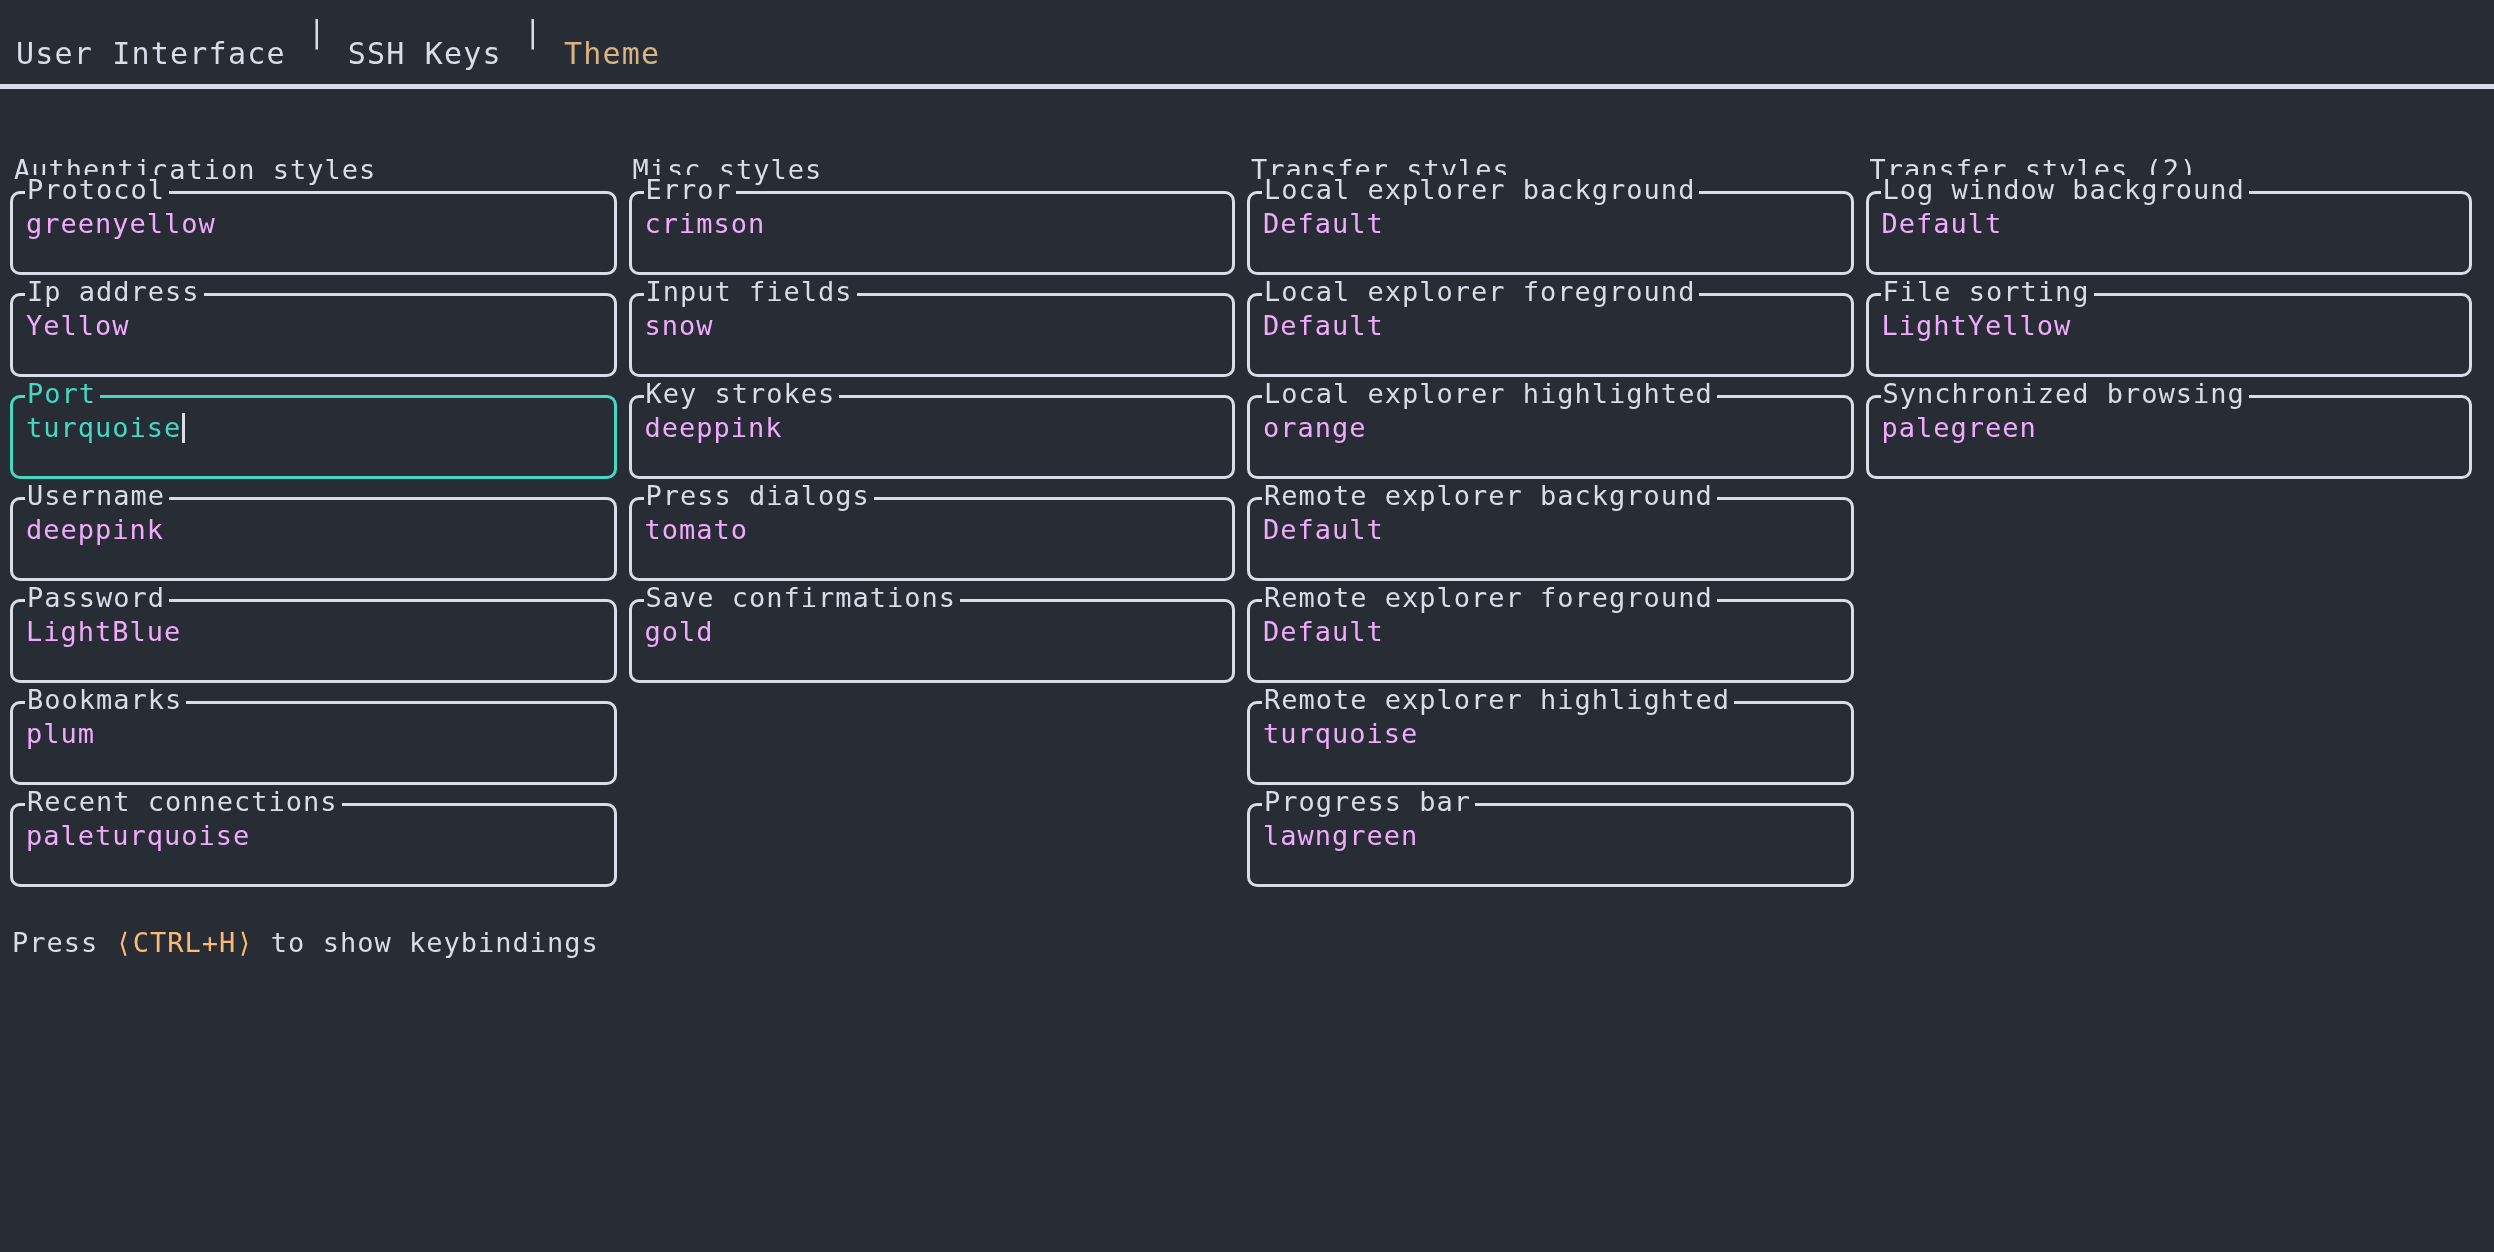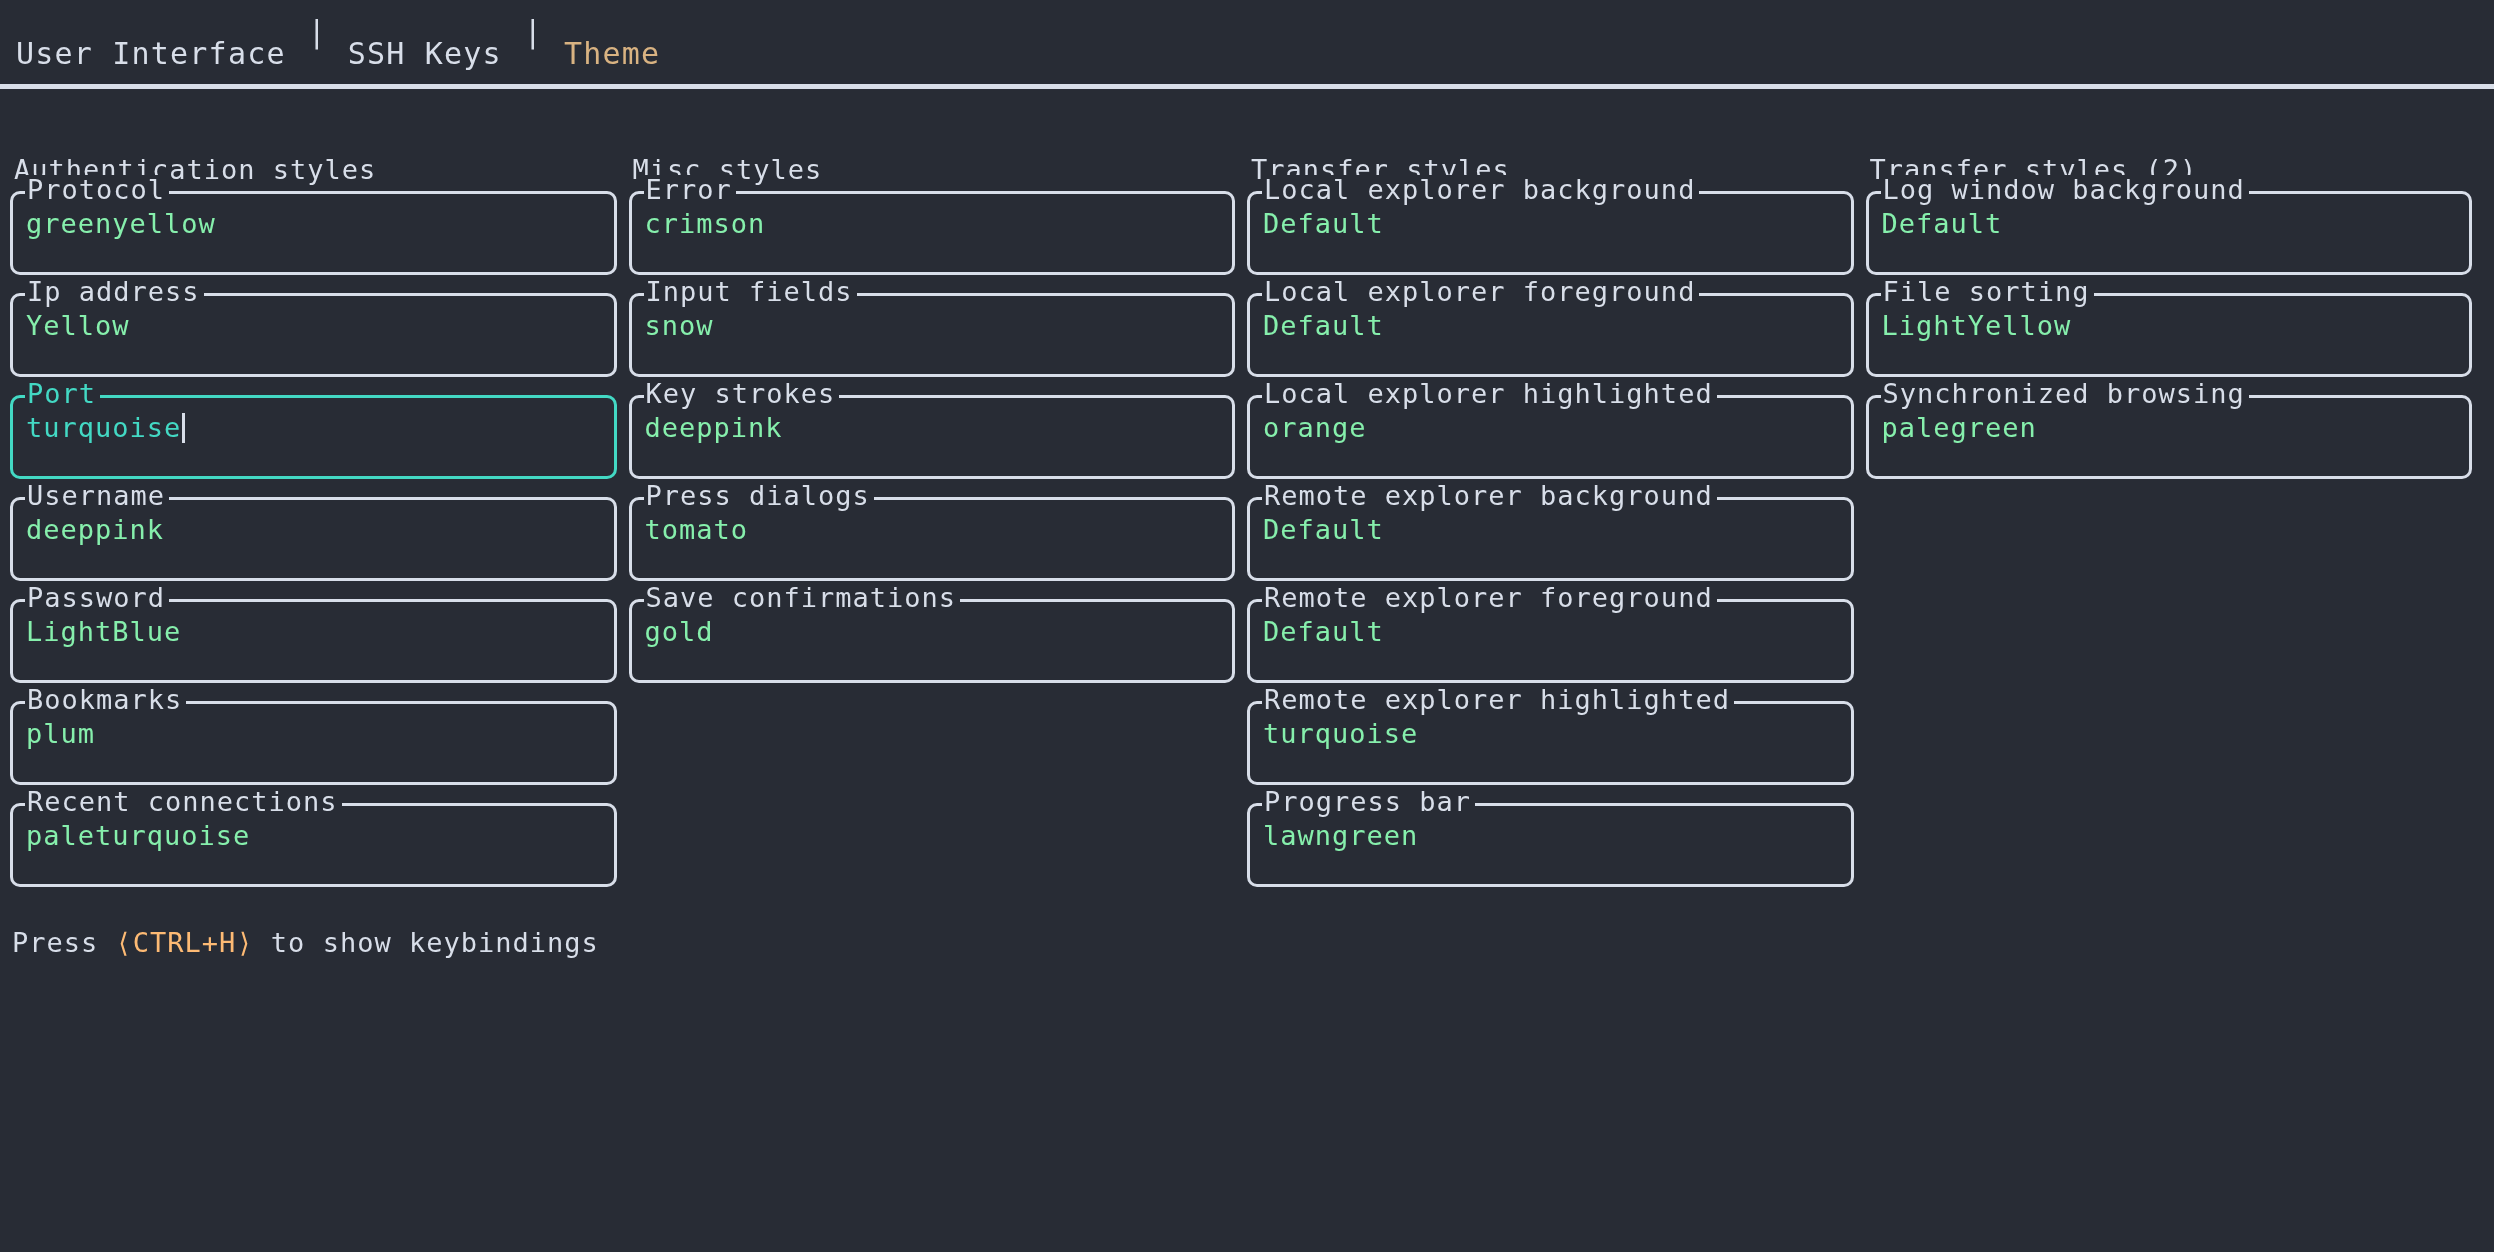--- a/index.html
+++ b/index.html
@@ -87,21 +87,21 @@
     line-height: 30px;
     color: #d8dee9;
     white-space: nowrap;
   }
   .field-value {
     position: absolute;
     top: 14px;
     left: 13px;
     font-size: 27px;
     letter-spacing: 1px;
-    color: #86efac;
+    color: #f0abfc;
     white-space: nowrap;
   }
 
   
   .field.focused { border-color: #43d9c4; }
   .field.focused .field-label { color: #43d9c4; }
   .field.focused .field-value { color: #43d9c4; }
   .cursor {
     display: inline-block;
     width: 3px;

